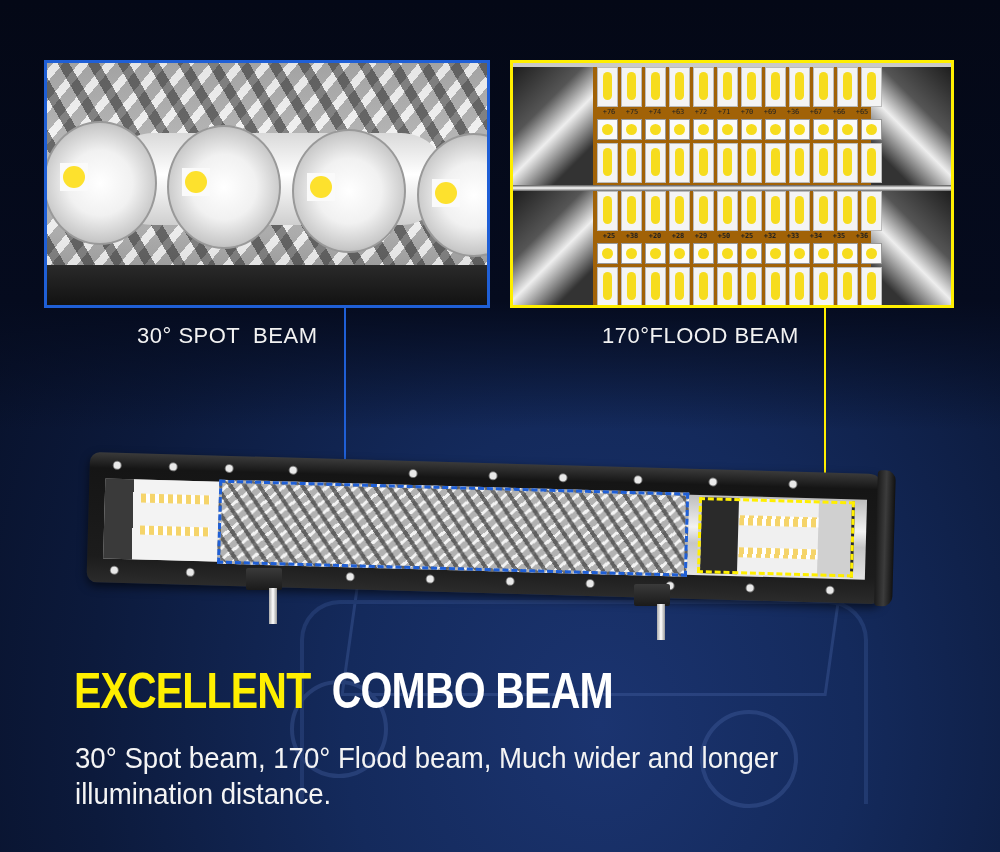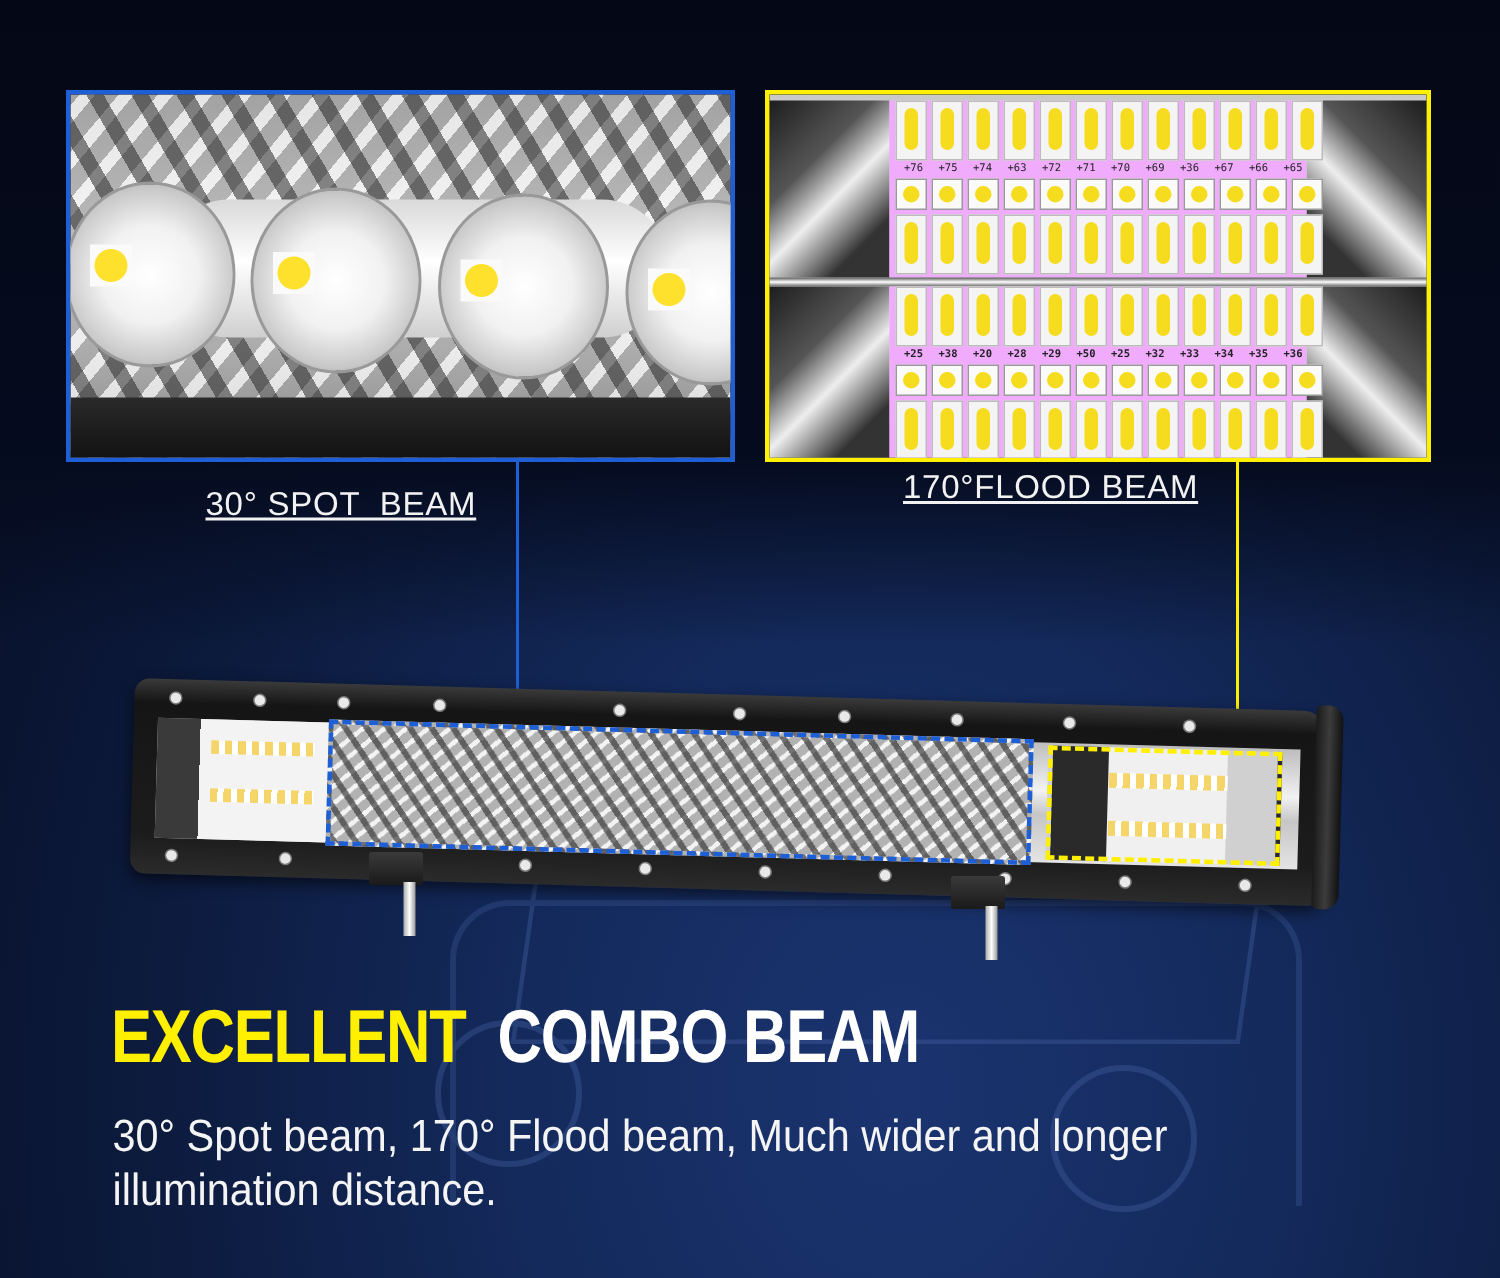--- a/index.html
+++ b/index.html
@@ -28,33 +28,33 @@
         linear-gradient(180deg,#bfbfbf,#e6e6e6 40%,#cfcfcf 70%,#9a9a9a); }
     .spot-base { position:absolute; left:0; right:0; bottom:0; height:40px; background:linear-gradient(180deg,#2a2a2a,#121212); }
     .spot-tube { position:absolute; top:70px; height:92px; background:linear-gradient(180deg,#d9d9d9,#ffffff 45%,#cfcfcf); border-radius:46px; }
     .spot-cup { position:absolute; width:110px; height:120px; border-radius:50%; background:radial-gradient(circle at 50% 50%, #ffffff 0%, #f1f1f1 40%, #c9c9c9 70%, #8f8f8f 100%); border:2px solid #999; }
     .spot-led { position:absolute; width:28px; height:28px; background:#fafafa; }
     .spot-led::after { content:""; position:absolute; left:3px; top:3px; width:22px; height:22px; border-radius:50%; background:#fde12d; }
 
     
     .flood-bg { position:absolute; inset:0; background:linear-gradient(180deg,#c8c8c8,#f3f3f3 50%,#c8c8c8); }
     .flood-wing { position:absolute; width:80px; height:118px; background:linear-gradient(135deg,#1e1e1e 0%,#555 35%,#eee 55%,#333 80%); }
-    .flood-strip { position:absolute; left:80px; width:278px; height:118px; background:#f0abfc; }
+    .flood-strip { position:absolute; left:80px; width:278px; height:118px; background:#a16207; }
     .flood-row { display:flex; position:absolute; left:4px; gap:3px; }
     .cob { width:19px; height:38px; background:#f4f4f4; border:1px solid #bbb; position:relative; }
     .cob::after { content:""; position:absolute; left:5px; top:4px; width:9px; height:28px; border-radius:5px; background:#f6dc1e; }
     .chip { width:19px; height:19px; background:#fafafa; border:1px solid #999; position:relative; }
     .chip::after { content:""; position:absolute; left:4px; top:4px; width:11px; height:11px; border-radius:50%; background:#f6dc1e; }
     .nums { position:absolute; left:6px; display:flex; gap:3px; font-family:"DejaVu Sans Mono", monospace; font-size:7px; color:#222; }
     .nums span { width:20px; text-align:center; }
     .divider { position:absolute; left:0; right:0; top:122px; height:6px; background:linear-gradient(180deg,#555,#fff,#666); }
 
-    .label { position:absolute; color:#f2f2f2; font-size:22px; letter-spacing:0.5px; font-family:"Liberation Sans", sans-serif;text-decoration:underline; }
+    .label { position:absolute; color:#f2f2f2; font-size:22px; letter-spacing:0.5px; font-family:"Liberation Sans", sans-serif; }
     .label-spot { left:137px; top:323px; }
-    .label-flood { left:602px; top:312px; }
+    .label-flood { left:602px; top:323px; }
 
     .connector { position:absolute; width:2px; }
     .conn-spot { left:344px; top:308px; height:178px; background:#1f5fd6; }
     .conn-flood { left:824px; top:308px; height:186px; background:#ffef00; }
 
     
     .bar { position:absolute; left:88px; top:452px; width:800px; height:150px; transform:rotate(1.6deg); transform-origin:left center; }
     .bar-body { position:absolute; left:0; top:0; width:795px; height:130px; background:linear-gradient(180deg,#3a3a3a 0%,#151515 12%,#1c1c1c 80%,#2b2b2b 100%); border-radius:10px 16px 10px 10px; box-shadow:0 4px 10px rgba(0,0,0,.6); }
     .bar-endcap { position:absolute; right:-6px; top:-4px; width:18px; height:136px; background:linear-gradient(90deg,#1a1a1a,#3c3c3c,#111); border-radius:4px 10px 10px 4px; }
     .bar-lens { position:absolute; left:16px; top:26px; width:762px; height:80px; background:linear-gradient(180deg,#bdbdbd,#f2f2f2 40%,#c6c6c6 60%,#e4e4e4); }

